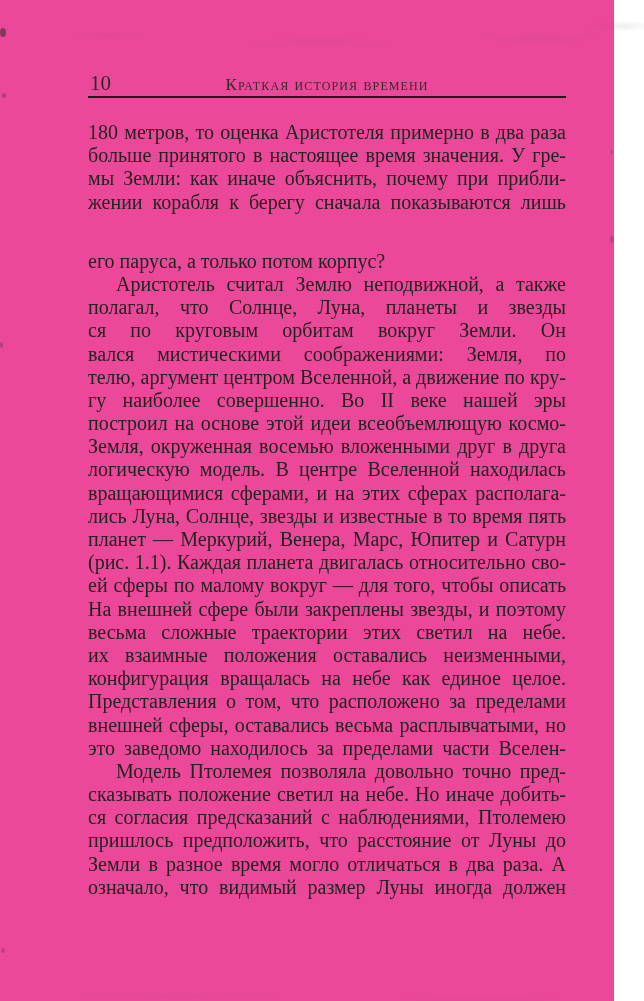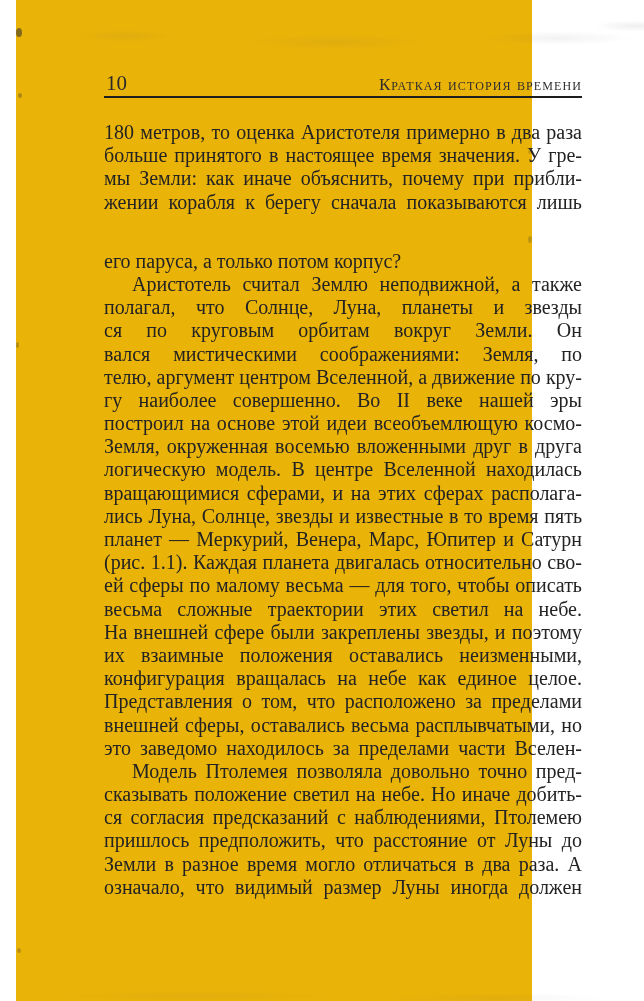--- a/index.html
+++ b/index.html
@@ -5,24 +5,24 @@
   html, body {
     margin: 0;
     padding: 0;
     width: 644px;
     height: 1001px;
     background: #ffffff;
     overflow: hidden;
   }
   .sheet {
     position: absolute;
-    left: 16px; top: 0;
-    width: 516px;
+    left: 0; top: 0;
+    width: 614px;
     height: 1001px;
-    background: #eab308;
+    background: #ec4899;
     font-family: "Liberation Serif", "DejaVu Serif", serif;
     color: #242424;
   }
   
   .running-head {
     position: absolute;
     top: 70px;
     left: 88px;
     width: 478px;
     height: 25px;
@@ -33,21 +33,21 @@
     top: 1px;
     font-size: 21px;
     line-height: 24px;
     color: #2a2a2a;
   }
   .running-title {
     position: absolute;
     left: 0;
     right: 0;
     top: 4px;
-    text-align: right;
+    text-align: center;
     font-variant: small-caps;
     font-size: 17px;
     line-height: 21px;
     letter-spacing: 1.1px;
     color: #2e2e2e;
   }
   .head-rule {
     position: absolute;
     top: 96px;
     left: 88px;
@@ -145,23 +145,23 @@
       <div class="line">вался мистическими соображениями: Земля, по Аристо-</div>
       <div class="line">телю, аргумент центром Вселенной, а движение по кру-</div>
       <div class="line">гу наиболее совершенно. Во II веке нашей эры Птолемей</div>
       <div class="line">построил на основе этой идеи всеобъемлющую космо-</div>
       <div class="line">Земля, окруженная восемью вложенными друг в друга</div>
       <div class="line">логическую модель. В центре Вселенной находилась</div>
       <div class="line">вращающимися сферами, и на этих сферах располага-</div>
       <div class="line">лись Луна, Солнце, звезды и известные в то время пять</div>
       <div class="line">планет — Меркурий, Венера, Марс, Юпитер и Сатурн</div>
       <div class="line">(рис. 1.1). Каждая планета двигалась относительно сво-</div>
-      <div class="line">ей сферы по малому весьма — для того, чтобы описать</div>
+      <div class="line">ей сферы по малому вокруг — для того, чтобы описать</div>
+      <div class="line">На внешней сфере были закреплены звезды, и поэтому</div>
       <div class="line">весьма сложные траектории этих светил на небе.</div>
-      <div class="line">На внешней сфере были закреплены звезды, и поэтому</div>
       <div class="line">их взаимные положения оставались неизменными,</div>
       <div class="line">конфигурация вращалась на небе как единое целое.</div>
       <div class="line">Представления о том, что расположено за пределами</div>
       <div class="line">внешней сферы, оставались весьма расплывчатыми, но</div>
       <div class="line">это заведомо находилось за пределами части Вселен-</div>
     </div>
 
     <div class="para">
       <div class="line first">Модель Птолемея позволяла довольно точно пред-</div>
       <div class="line">сказывать положение светил на небе. Но иначе добить-</div>

